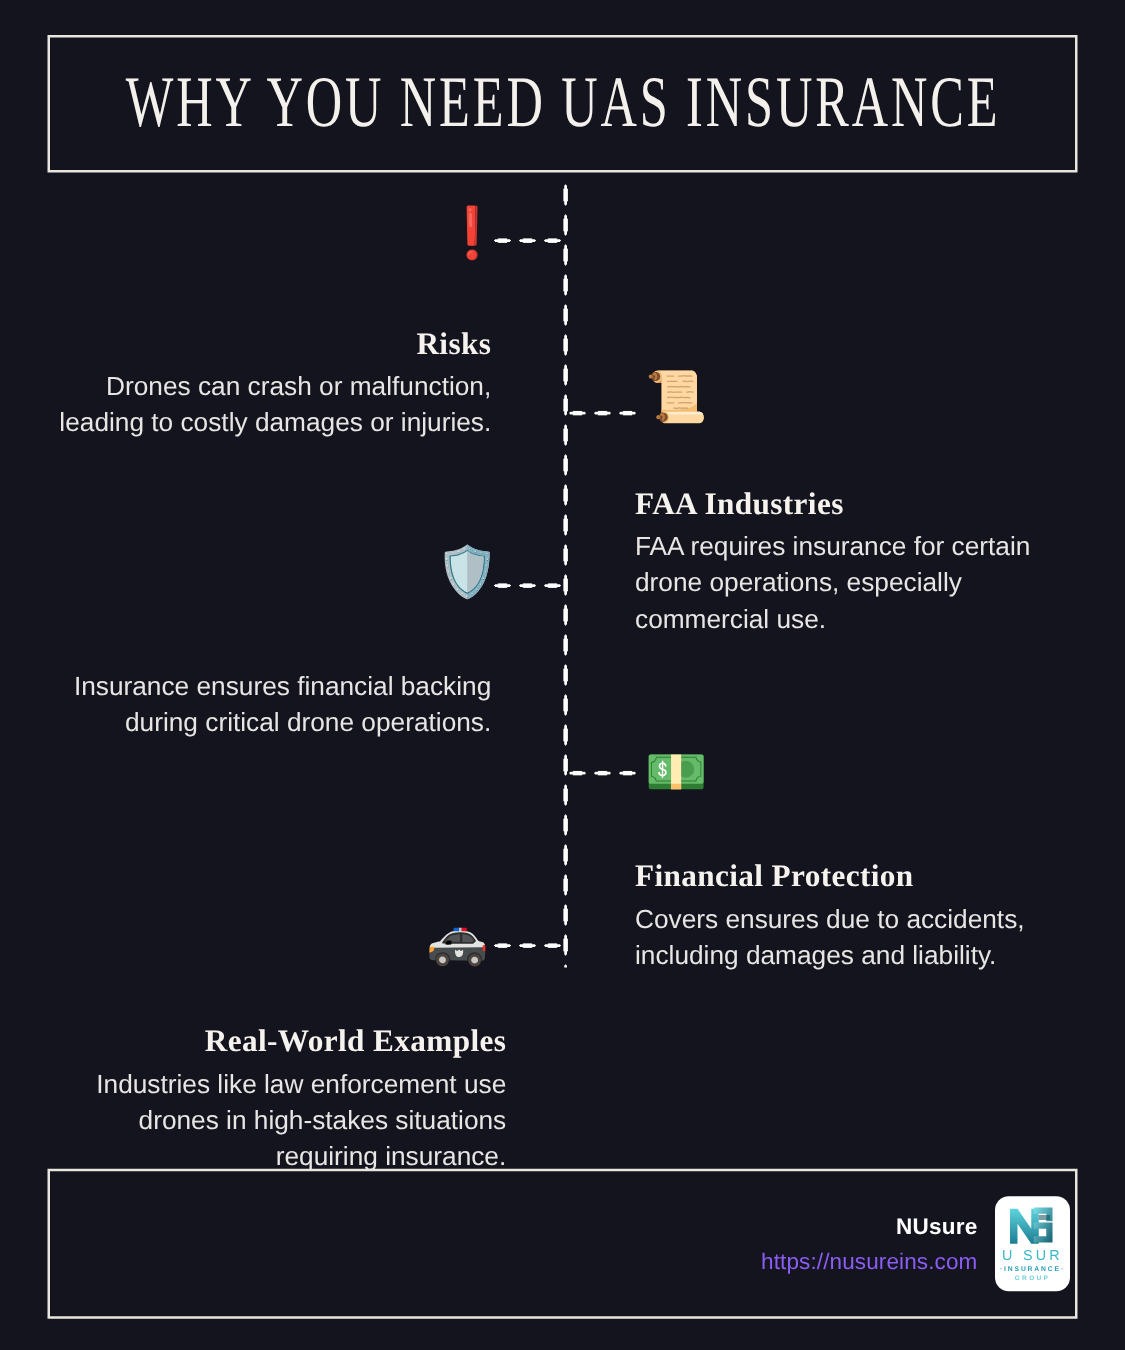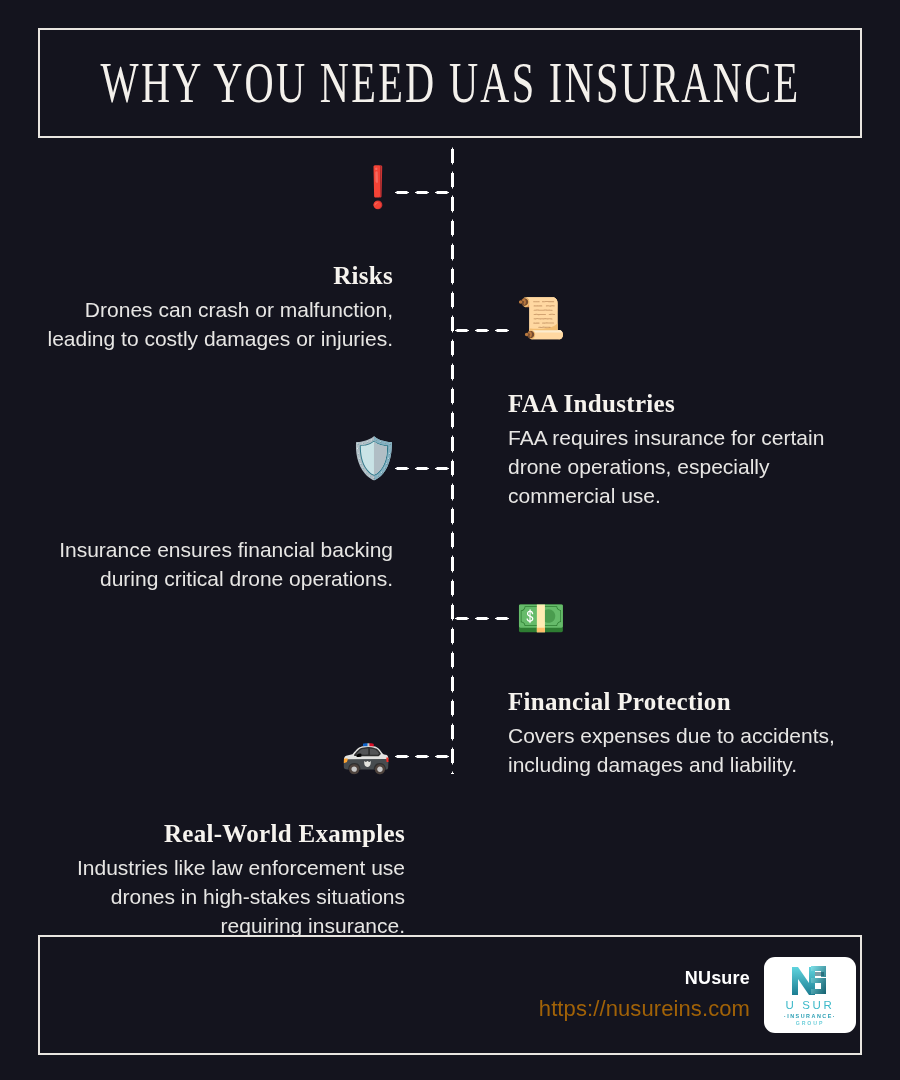--- a/index.html
+++ b/index.html
@@ -118,29 +118,29 @@
   }
   .footer-text { text-align: right; }
   .brand-name {
     font-size: 18px;
     font-weight: 700;
     color: #ffffff;
     letter-spacing: 0.2px;
   }
   .brand-url {
     margin-top: 7px;
-    font-size: 22px;
-    font-weight: 400;
-    color: #a16207;
+    font-size: 18px;
+    font-weight: 400;
+    color: #8b5cf6;
     letter-spacing: 0.1px;
   }
 
   
   .logo {
-    width: 92px;
+    width: 60px;
     height: 76px;
     border-radius: 11px;
     background: #ffffff;
     display: flex;
     flex-direction: column;
     align-items: center;
     justify-content: center;
     padding: 3px 0 4px 0;
     box-sizing: border-box;
     flex: none;
@@ -202,21 +202,21 @@
   </div>
 
   <div class="block left" style="left:38px; top:530px; width:355px;">
     <div class="emoji" style="left:311px; top:-92px;">🛡️</div>
     <p>Insurance ensures financial backing during critical drone operations.</p>
   </div>
 
   <div class="block right" style="left:508px; top:688px; width:355px;">
     <div class="emoji" style="left:8px; top:-90px;">💵</div>
     <h2>Financial Protection</h2>
-    <p>Covers expenses due to accidents, including damages and liability.</p>
+    <p>Covers ensures due to accidents, including damages and liability.</p>
   </div>
 
   <div class="block left" style="left:38px; top:820px; width:367px;">
     <div class="emoji" style="left:303px; top:-88px;">🚓</div>
     <h2>Real-World Examples</h2>
     <p>Industries like law enforcement use drones in high-stakes situations requiring insurance.</p>
   </div>
 
   <div class="footer-box">
     <div class="footer-inner">

